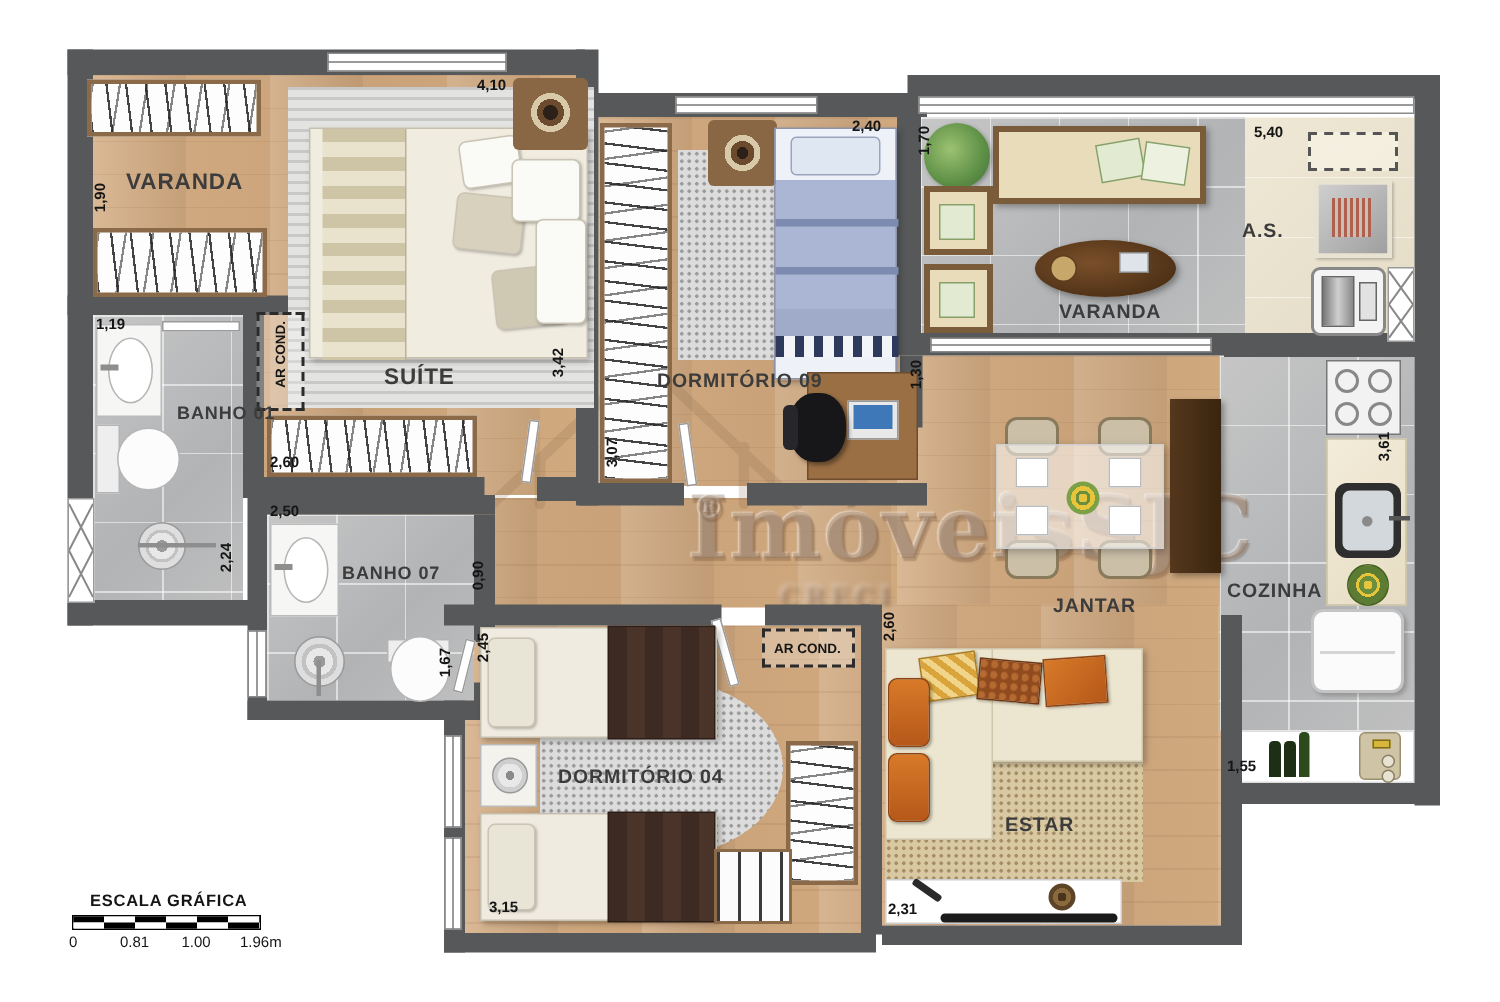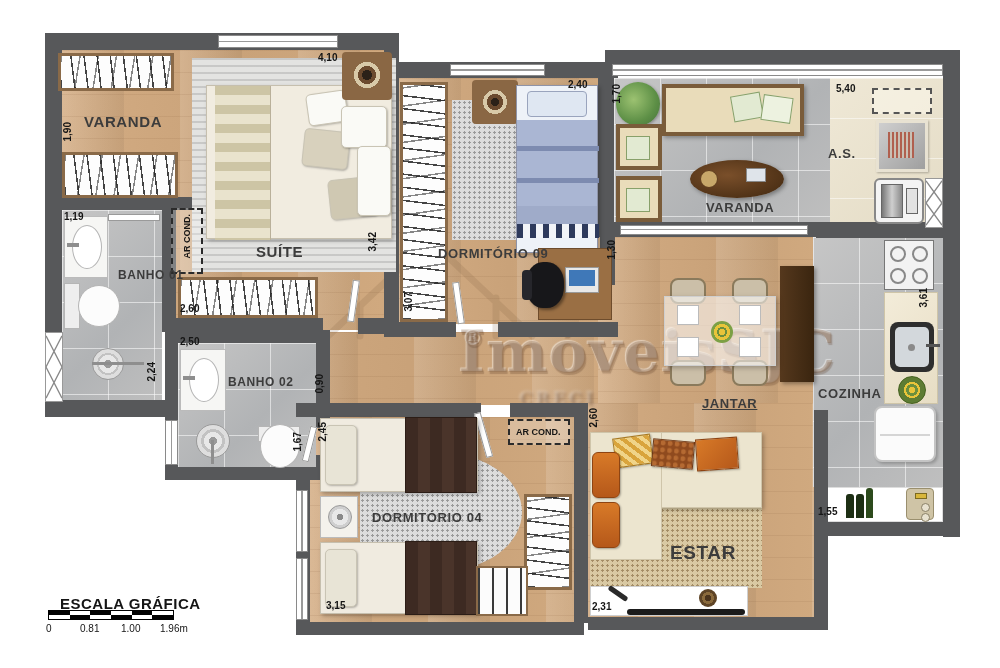--- a/index.html
+++ b/index.html
@@ -263,28 +263,28 @@
   <div style="left:592px;top:502px;width:28px;height:46px;background:linear-gradient(180deg,#d87a28,#b5581a);border:1px solid #8e4412;border-radius:6px;box-shadow:1px 1px 2px rgba(0,0,0,.3);"></div>
   <div style="left:590px;top:586px;width:158px;height:30px;background:#fff;border:1px solid #cfcfcf;">
     <div style="left:16px;top:4px;width:22px;height:5px;background:#2a2a2a;transform:rotate(35deg);border-radius:2px;"></div>
     <div style="left:36px;top:22px;width:118px;height:6px;background:#1b1b1b;border-radius:3px;"></div>
     <div style="left:108px;top:2px;width:18px;height:18px;border-radius:50%;background:radial-gradient(circle,#4a331c 0 3px,#8a6a3c 3px 6px,#5e4426 6px 9px);"></div>
   </div>
 
   <div class="lbl" style="left:84px;top:113px;font-size:15px;">VARANDA</div>
   <div class="lbl" style="left:256px;top:243px;font-size:15px;">SUÍTE</div>
   <div class="lbl" style="left:90px;top:268px;font-size:12px;margin-left:28px;">BANHO 01</div>
-  <div class="lbl" style="left:228px;top:375px;font-size:12px;">BANHO 02</div>
+  <div class="lbl" style="left:228px;top:375px;font-size:12px;">BANHO 07</div>
   <div class="lbl" style="left:438px;top:246px;font-size:13px;">DORMITÓRIO 09</div>
   <div class="lbl" style="left:706px;top:200px;font-size:13px;">VARANDA</div>
   <div class="lbl" style="left:828px;top:146px;font-size:13px;">A.S.</div>
   <div class="lbl" style="left:818px;top:340px;font-size:13px;margin-top:46px;">COZINHA</div>
-  <div class="lbl" style="left:702px;top:396px;font-size:13px;text-decoration:underline;">JANTAR</div>
+  <div class="lbl" style="left:702px;top:396px;font-size:13px;">JANTAR</div>
   <div class="lbl" style="left:372px;top:510px;font-size:13px;">DORMITÓRIO 04</div>
-  <div class="lbl" style="left:670px;top:542px;font-size:19px;">ESTAR</div>
+  <div class="lbl" style="left:670px;top:542px;font-size:13px;">ESTAR</div>
 
   <div class="dim" style="left:318px;top:52px;">4,10</div>
   <div class="dim" style="left:568px;top:79px;">2,40</div>
   <div class="dimv" style="left:611px;top:84px;">1,70</div>
   <div class="dim" style="left:836px;top:83px;">5,40</div>
   <div class="dimv" style="left:62px;top:122px;">1,90</div>
   <div class="dim" style="left:64px;top:211px;">1,19</div>
   <div class="dimv" style="left:146px;top:362px;">2,24</div>
   <div class="dim" style="left:180px;top:303px;z-index:5;">2,60</div>
   <div class="dimv" style="left:367px;top:232px;">3,42</div>
@@ -293,21 +293,21 @@
   <div class="dimv" style="left:314px;top:374px;">0,90</div>
   <div class="dimv" style="left:317px;top:422px;">2,45</div>
   <div class="dimv" style="left:292px;top:432px;">1,67</div>
   <div class="dimv" style="left:606px;top:240px;">1,30</div>
   <div class="dim" style="left:326px;top:600px;">3,15</div>
   <div class="dimv" style="left:588px;top:408px;">2,60</div>
   <div class="dim" style="left:592px;top:601px;z-index:5;">2,31</div>
   <div class="dim" style="left:818px;top:506px;z-index:5;">1,55</div>
   <div class="dimv" style="left:918px;top:288px;">3,61</div>
 
-  <div class="dim" style="left:60px;top:595px;font-size:15px;letter-spacing:.5px;">ESCALA GRÁFICA</div>
+  <div class="dim" style="left:60px;top:595px;font-size:11px;letter-spacing:.5px;">ESCALA GRÁFICA</div>
   <div style="left:48px;top:610px;width:126px;height:10px;border:1px solid #000;background:#fff;">
     <div style="left:0;top:0;width:124px;height:4px;background:repeating-linear-gradient(90deg,#000 0 20.6px,#fff 20.6px 41.3px);"></div>
     <div style="left:0;top:4px;width:124px;height:4px;background:repeating-linear-gradient(90deg,#fff 0 20.6px,#000 20.6px 41.3px);"></div>
   </div>
   <div class="dim" style="left:46px;top:623px;font-weight:400;">0</div>
   <div class="dim" style="left:80px;top:623px;font-weight:400;">0.81</div>
   <div class="dim" style="left:121px;top:623px;font-weight:400;">1.00</div>
   <div class="dim" style="left:160px;top:623px;font-weight:400;">1.96m</div>
 
 </div>

